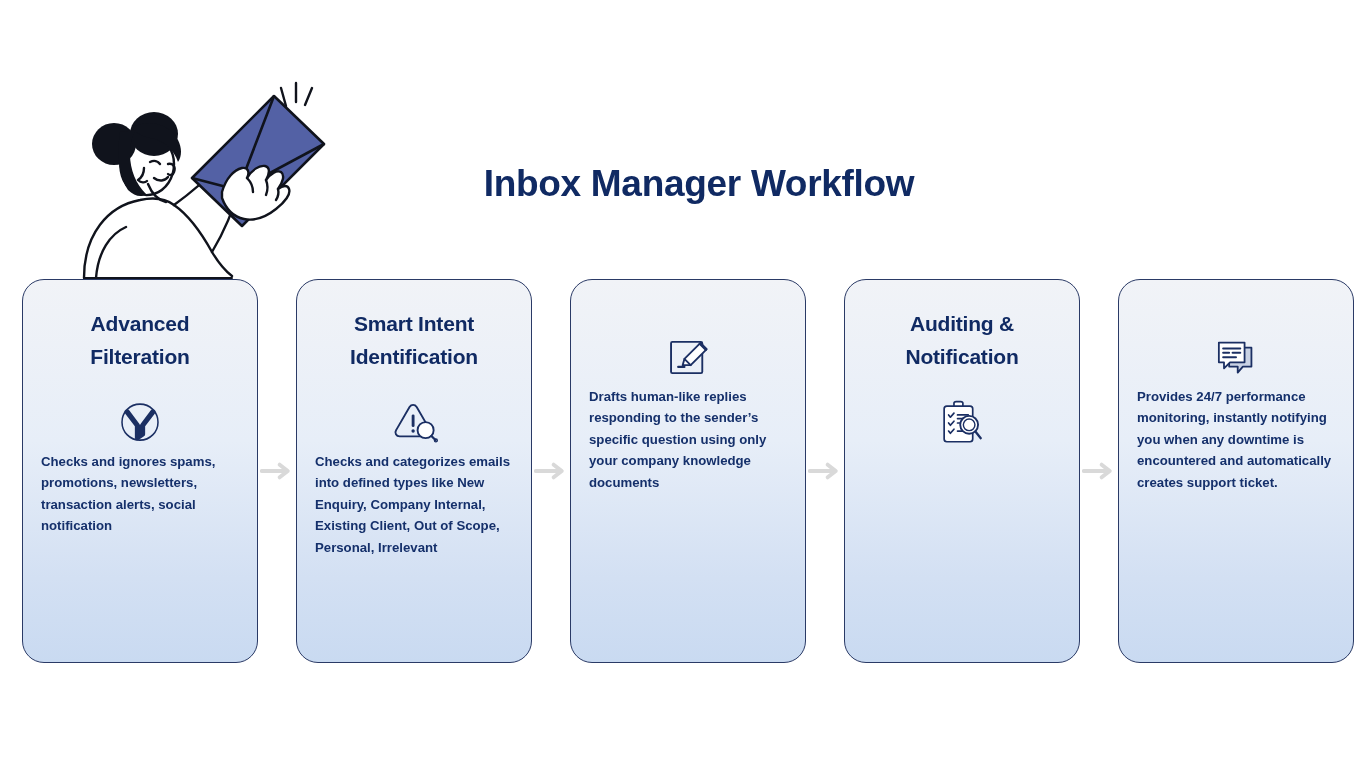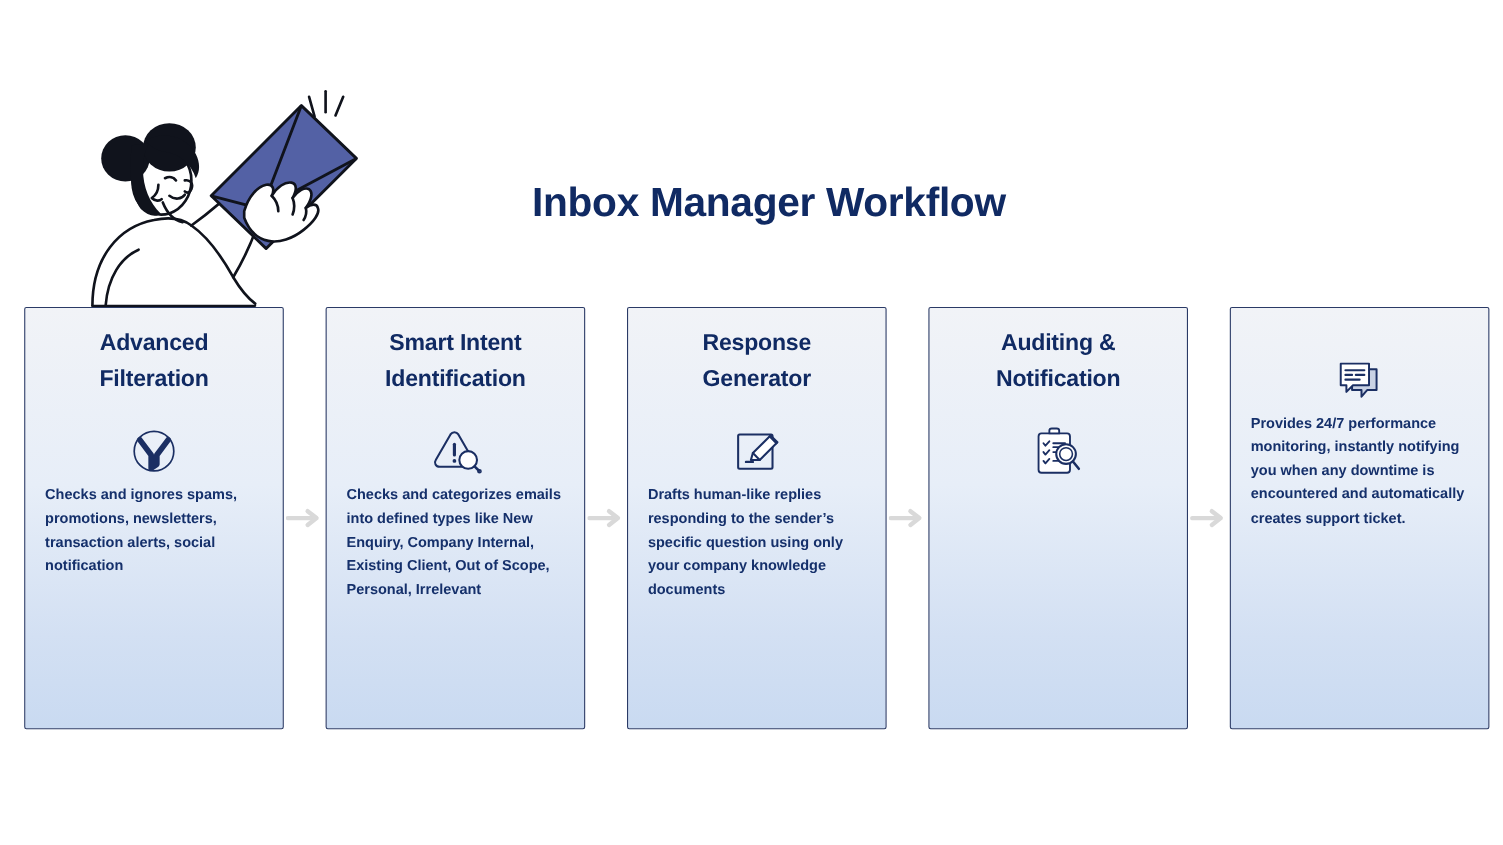--- a/index.html
+++ b/index.html
@@ -52,23 +52,23 @@
     height: 384px;
     display: flex;
     align-items: stretch;
   }
 
   .card {
     position: relative;
     width: 236px;
     flex: 0 0 236px;
     border: 1.4px solid #2a3a66;
-    border-radius: 2px;
+    border-radius: 22px;
     background: linear-gradient(to bottom, #f1f3f7 0%, #e7eef8 42%, #d3e0f3 78%, #c9daf1 100%);
-    padding: 16px 18px 20px 18px;
+    padding: 28px 18px 20px 18px;
     display: flex;
     flex-direction: column;
     align-items: center;
     overflow: hidden;
   }
 
   .card-title {
     font-size: 21px;
     font-weight: bold;
     line-height: 1.55;
@@ -214,24 +214,20 @@
     </div>
 
     <div class="arrow">
       <svg viewBox="0 0 38 20" width="34" height="20">
         <line x1="2" y1="10" x2="26" y2="10" stroke="#d9d9d9" stroke-width="4.5" stroke-linecap="round"></line>
         <polyline points="22,3 31,10 22,17" fill="none" stroke="#d9d9d9" stroke-width="4.5" stroke-linecap="round" stroke-linejoin="round"></polyline>
       </svg>
     </div>
 
     <div class="card">
-      <div class="card-title">
-        <span>Response</span><br>
-        <span>Generator</span>
-      </div>
       <div class="card-icon">
         <svg viewBox="0 0 56 56" width="50" height="50" fill="none" stroke="#1b2f63" stroke-width="2.1" stroke-linecap="round" stroke-linejoin="round">
           <rect x="9" y="10" width="35" height="35" rx="1.5"></rect>
           <path d="M22 36 L 24 29 L 42 11 L 49 18 L 31 36 Z" fill="#ffffff"></path>
           <line x1="41" y1="12" x2="48" y2="19"></line>
           <line x1="24" y1="29" x2="31" y2="36"></line>
           <line x1="17" y1="38" x2="24" y2="38" stroke-width="2.4"></line>
         </svg>
       </div>
       <div class="card-desc">Drafts human-like replies responding to the sender’s specific question using only your company knowledge documents</div>

